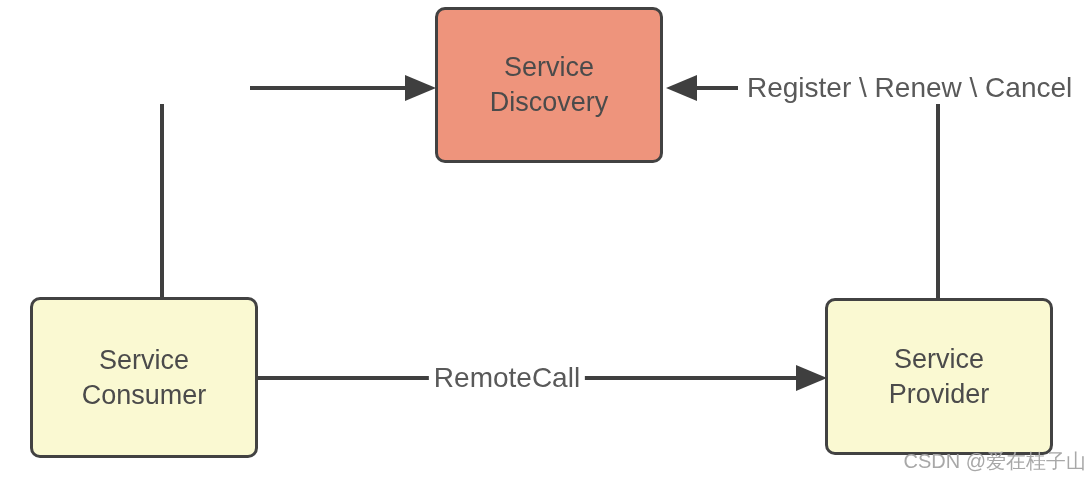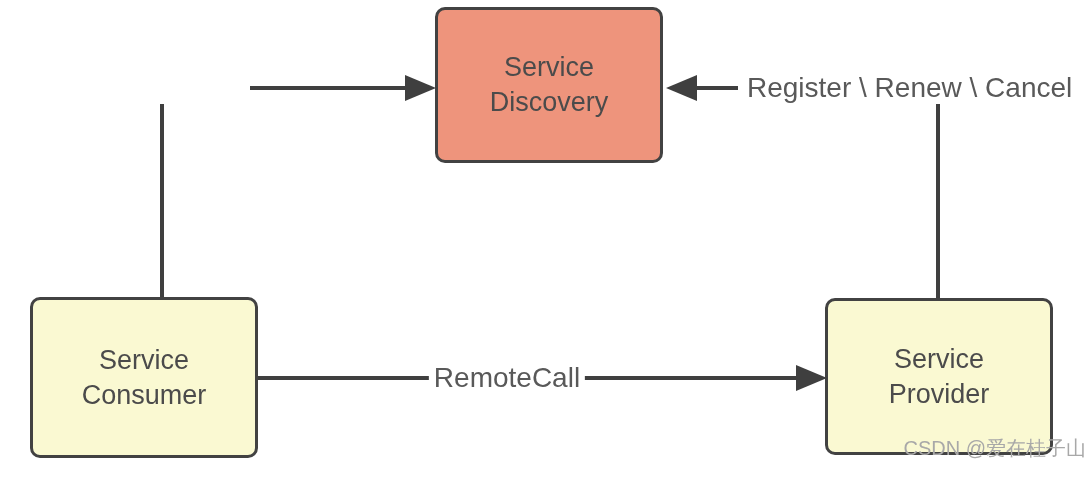--- a/index.html
+++ b/index.html
@@ -67,21 +67,21 @@
     left: 747px; top: 72px;
   }
   .label-remotecall {
     left: 507px; top: 362px;
     transform: translateX(-50%);
     background: #ffffff;
     padding: 0 5px;
   }
   .watermark {
     position: absolute;
-    right: 2px; bottom: 18px;
+    right: 2px; bottom: 5px;
     font-size: 20px;
     color: #A8A8A8;
   }
 </style>
 </head>
 <body>
 
 <div class="canvas">
 
   <svg class="edges-svg" viewBox="0 0 1088 480" xmlns="http://www.w3.org/2000/svg">

